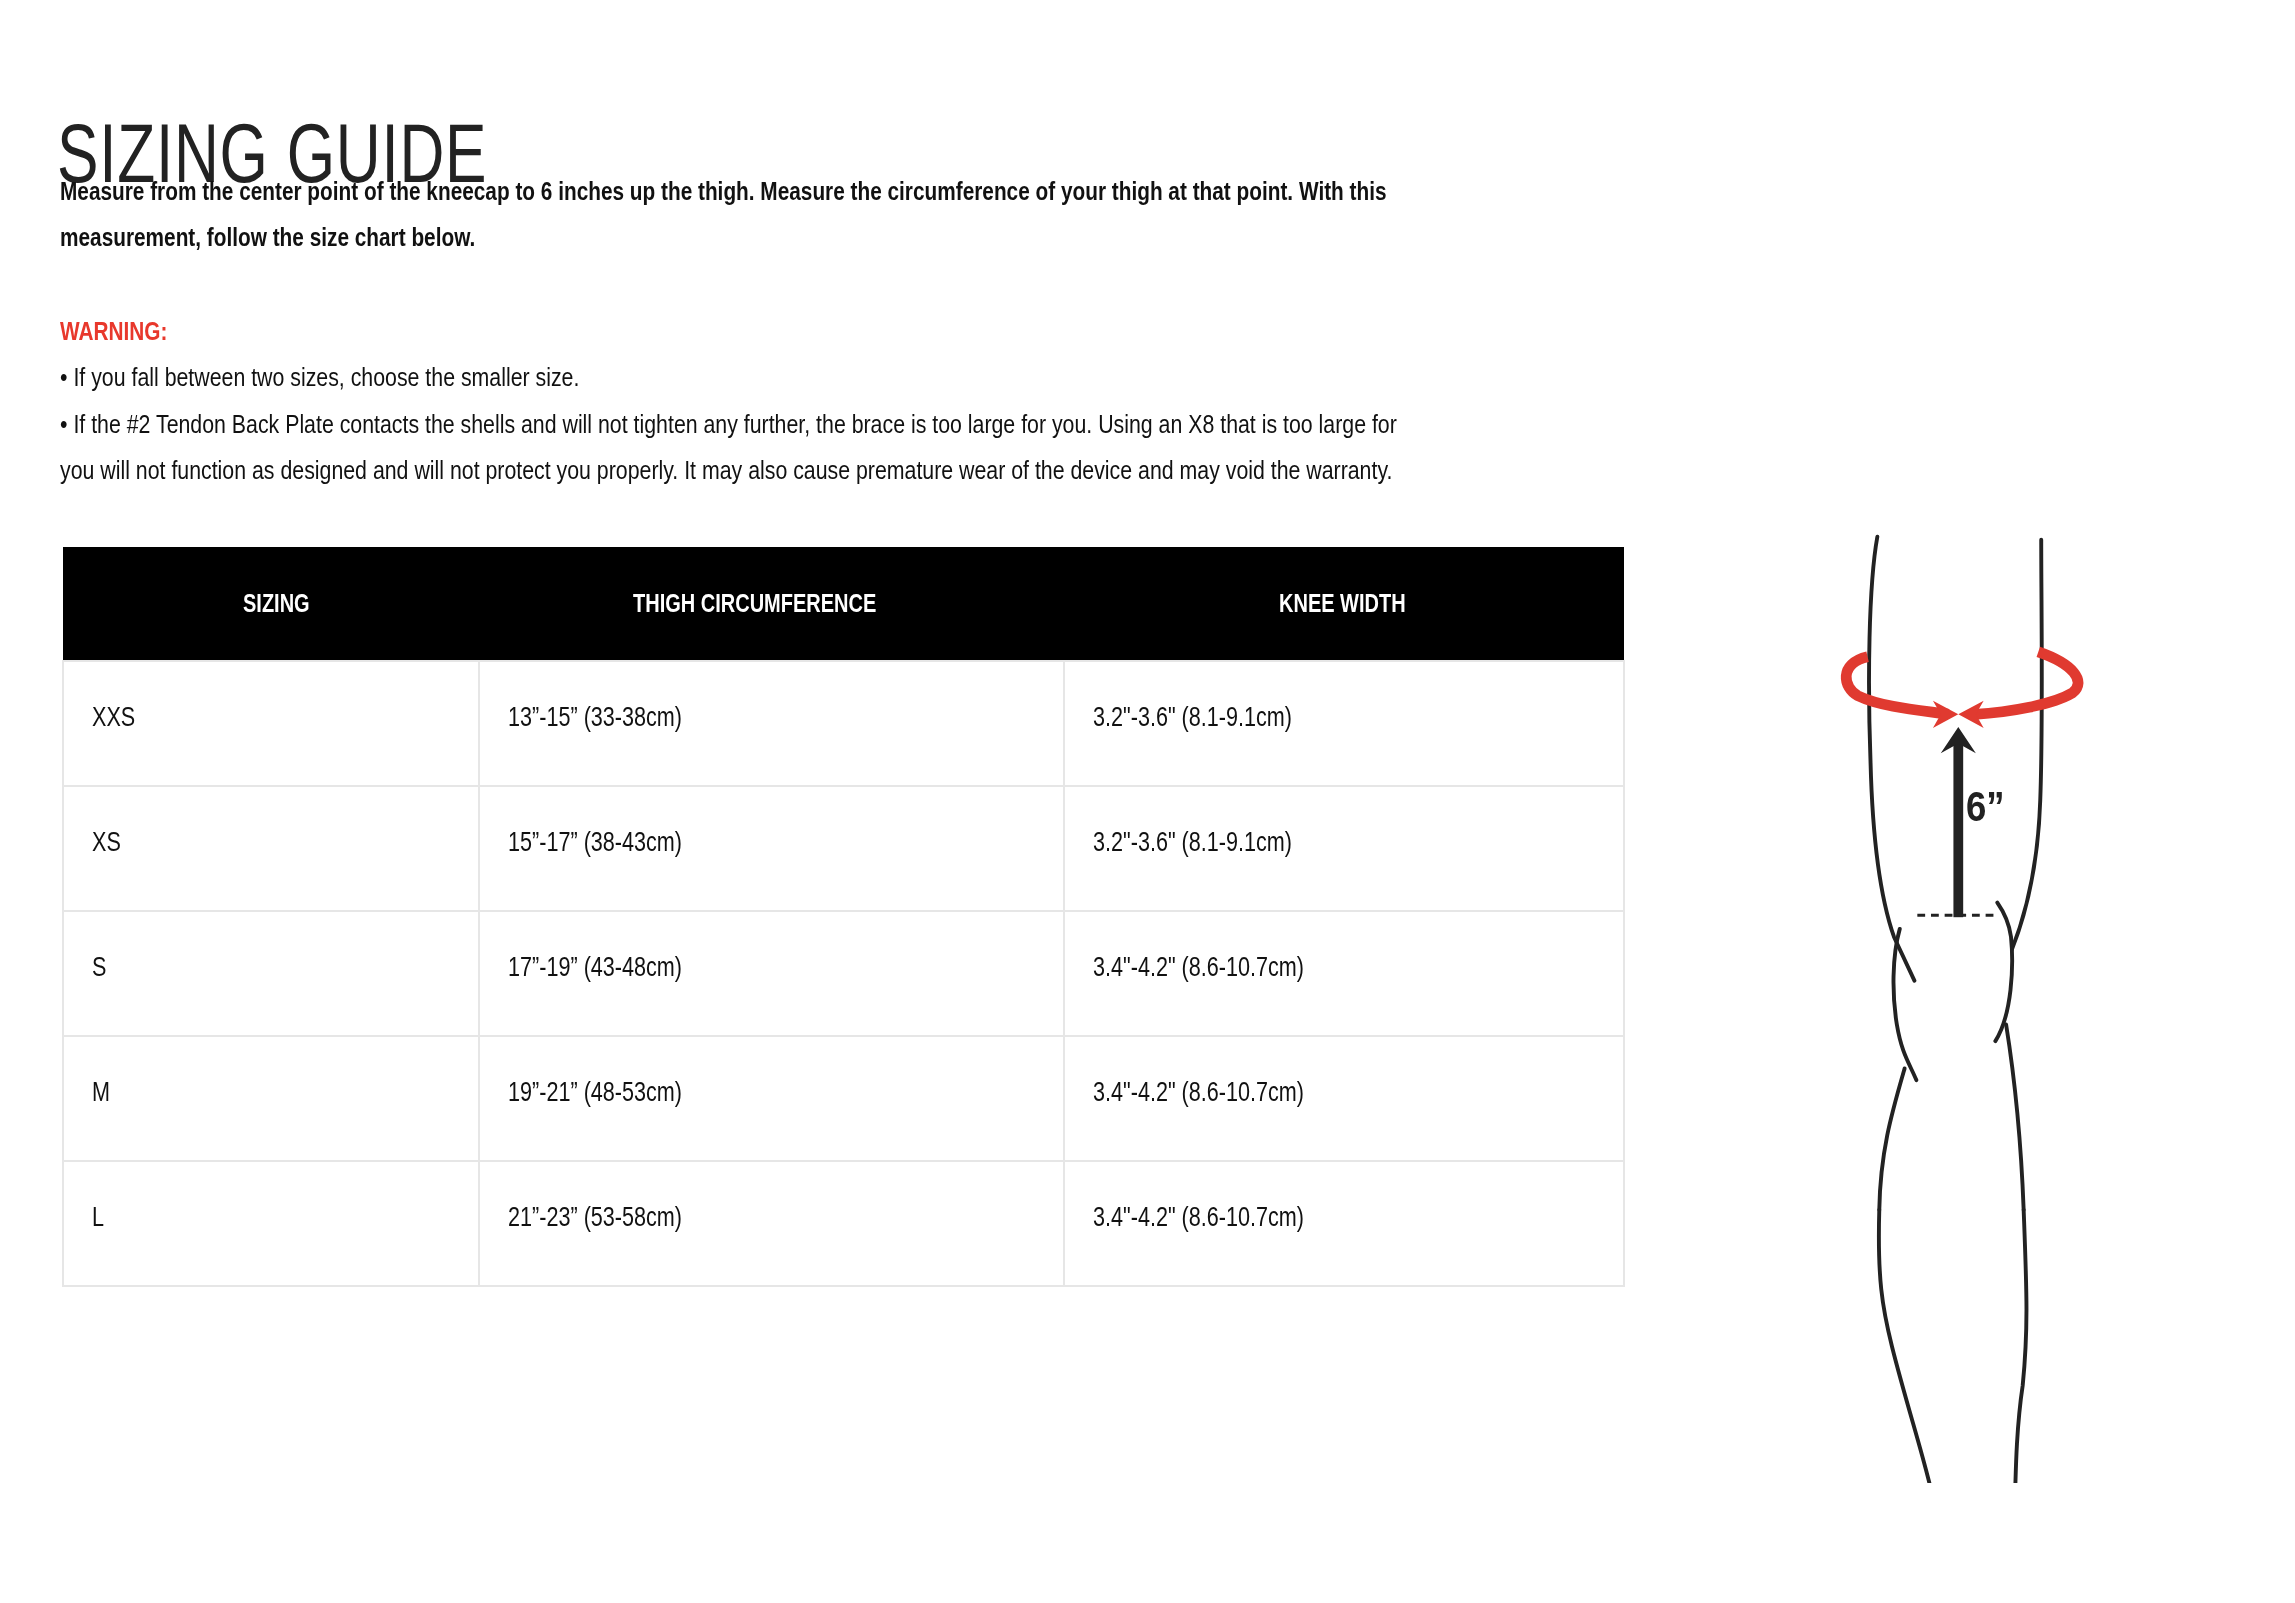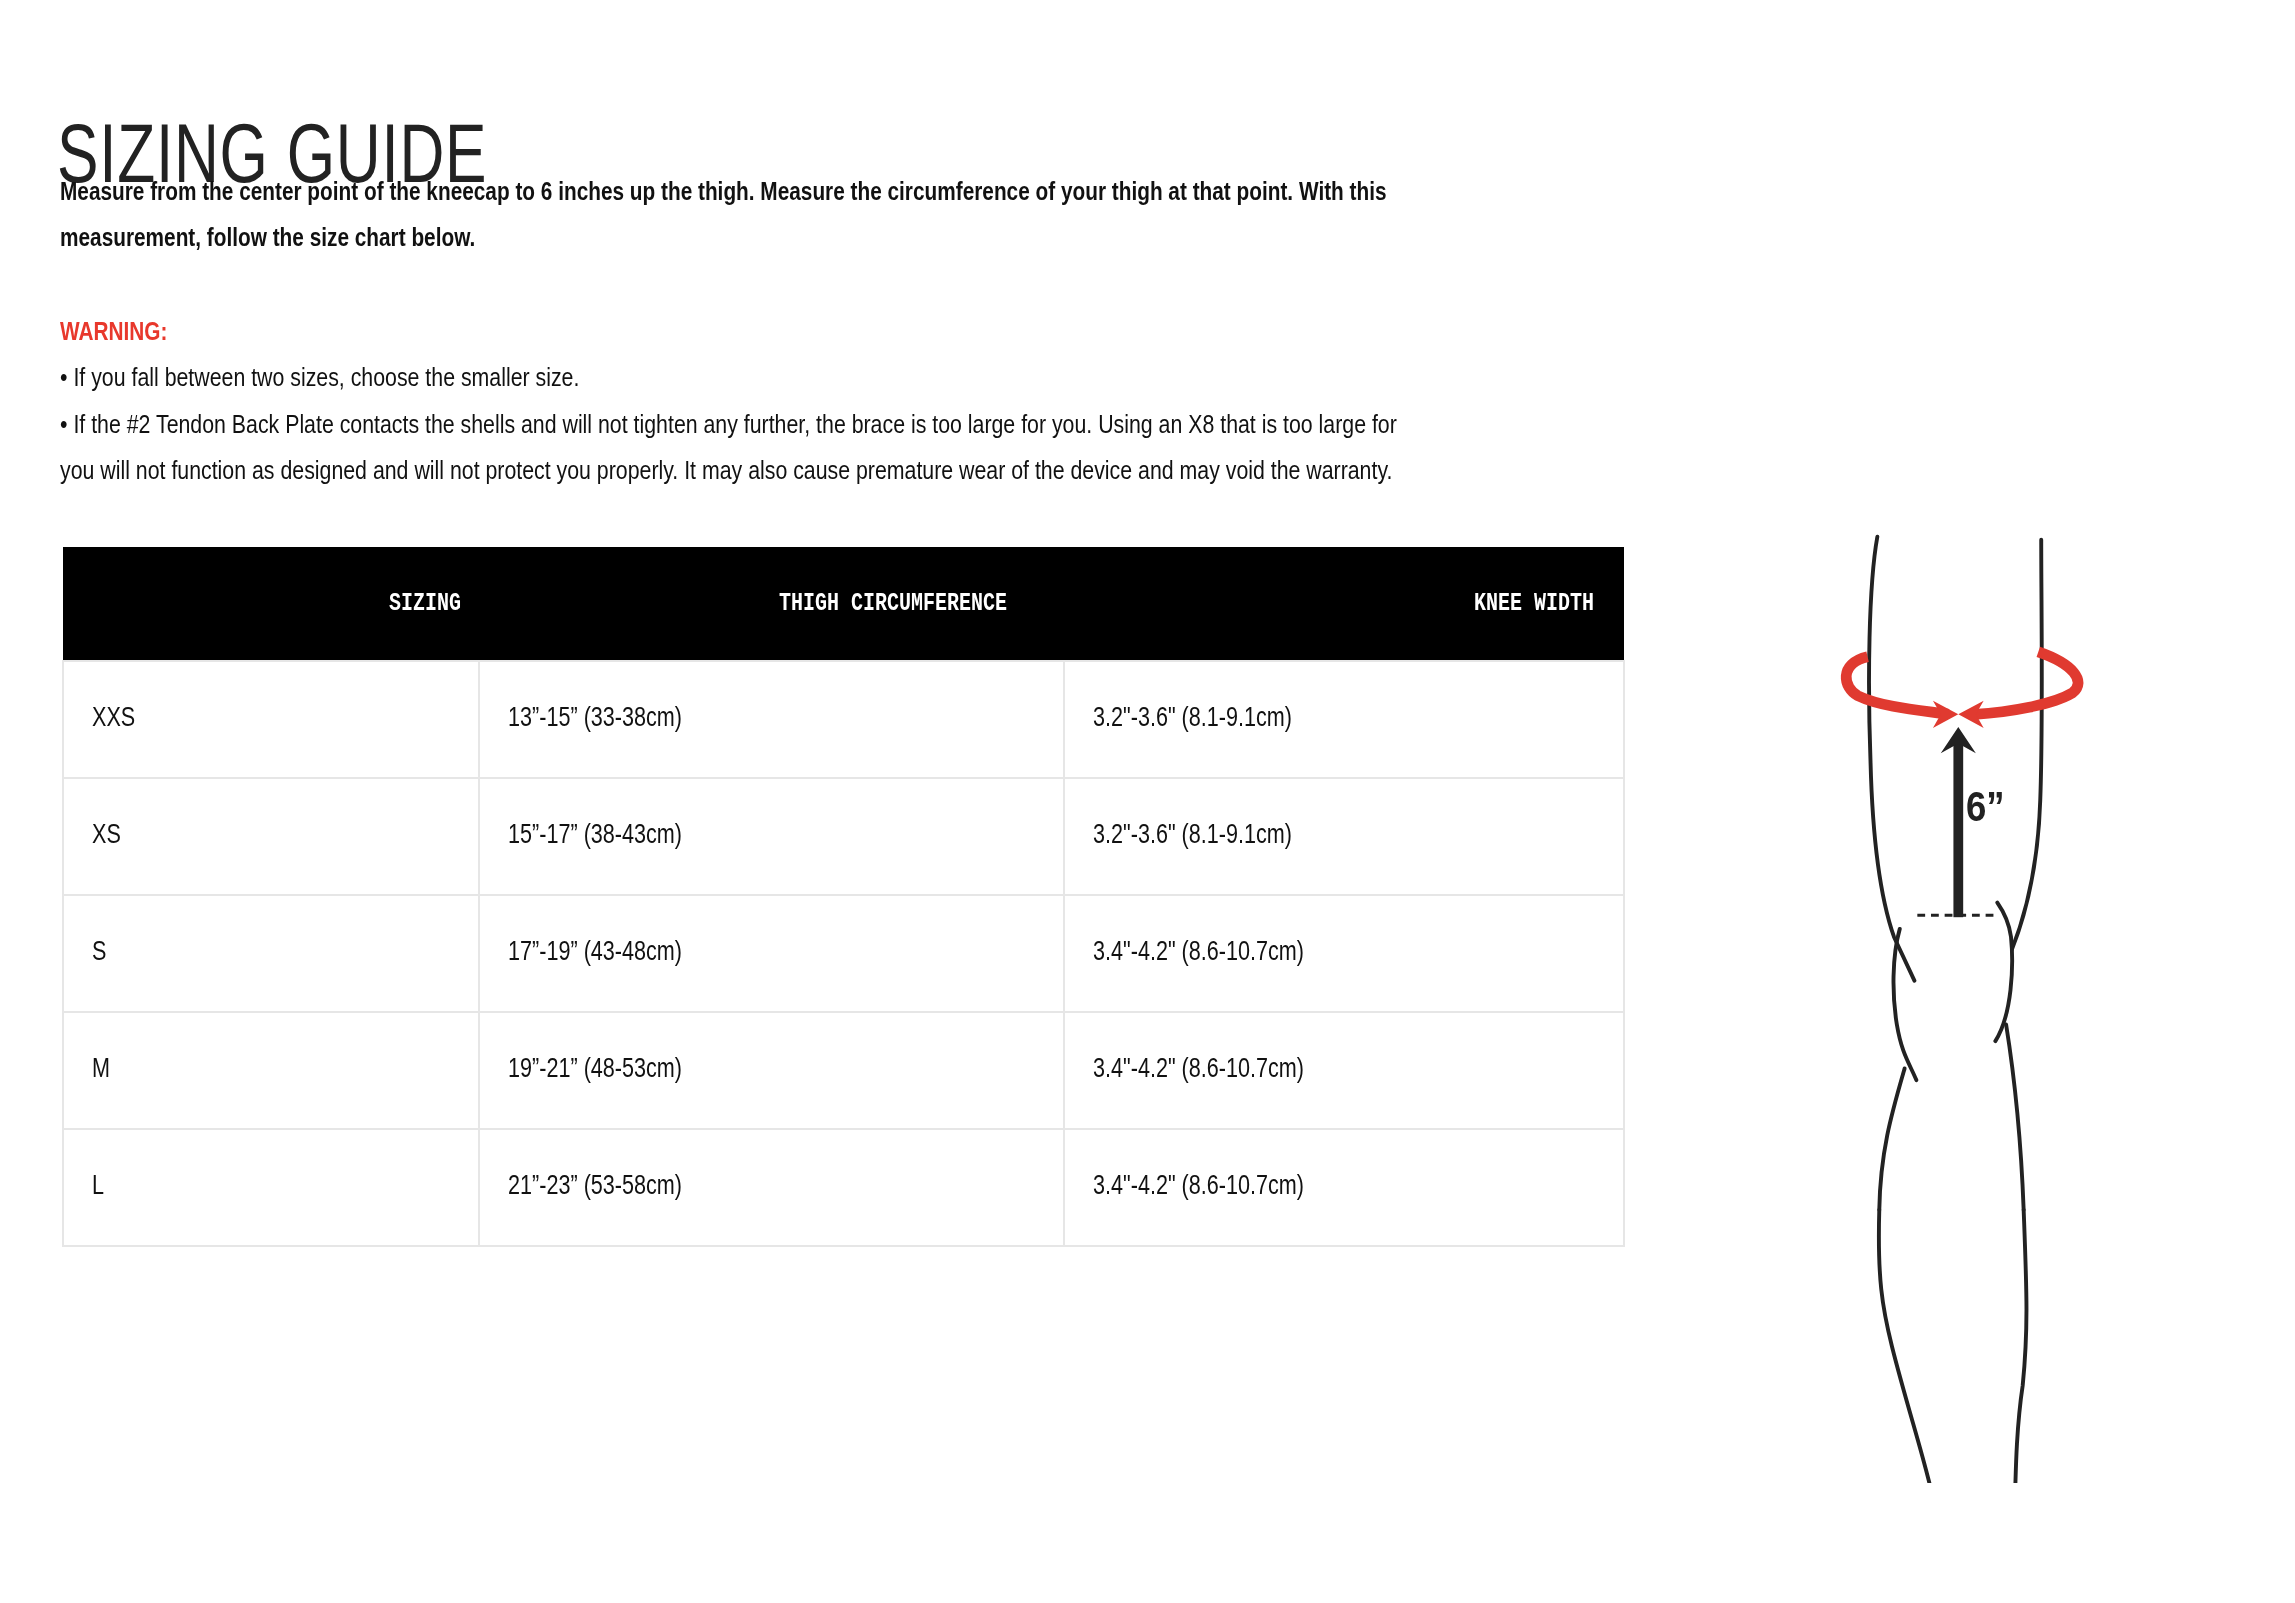--- a/index.html
+++ b/index.html
@@ -7,22 +7,22 @@
   .cond { display:inline-block; transform-origin:0 0; white-space:nowrap; }
   #title { position:absolute; left:57px; top:55px; font-size:84px; font-weight:normal; color:#222; letter-spacing:1px; line-height:1;text-align:right; }
   #title .cond { transform:scaleX(0.74); font-weight:300; -webkit-text-stroke:0; }
   .intro-line { position:absolute; left:60px; font-size:26px; font-weight:bold; color:#111; line-height:1;text-align:center; }
   .intro-line .cond { transform:scaleX(0.80); }
   #warning { position:absolute; left:60px; top:318px; font-size:26px; font-weight:bold; color:#e8382c; line-height:1; }
   #warning .cond { transform:scaleX(0.80); }
   .bullet-line { position:absolute; left:60px; font-size:26px; color:#111; line-height:1; }
   .bullet-line .cond { transform:scaleX(0.82); }
   #size-table { position:absolute; left:62px; top:547px; width:1561px; border-collapse:collapse; table-layout:fixed; }
-  #size-table th { background:#000; color:#fff; height:113px; text-align:right; padding:0 0 0 28px; font-size:25px; font-weight:bold; vertical-align:middle;font-family:Liberation Mono, monospace; }
-  #size-table td { height:111px; border:2px solid #e6e6e6; padding:0 0 4px 28px; font-size:27px; color:#111; vertical-align:middle; }
+  #size-table th { background:#000; color:#fff; height:113px; text-align:center; padding:0 0 0 28px; font-size:25px; font-weight:bold; vertical-align:middle; }
+  #size-table td { height:111px; border:2px solid #e6e6e6; padding:0 0 12px 28px; font-size:27px; color:#111; vertical-align:middle; }
   #size-table .cond { transform:scaleX(0.80); transform-origin:0 50%; }
   col.c1 { width:416px; } col.c2 { width:585px; } col.c3 { width:560px; }
   #leg { position:absolute; left:1804px; top:527px; width:293px; height:956px; }
   #leg-label { position:absolute; left:1966px; top:785px; font-size:43px; font-weight:bold; color:#222; line-height:1; }
   #leg-label .cond { transform:scaleX(0.85); }
 </style>
 </head>
 <body>
 
 <h1 id="title"><span class="cond">SIZING GUIDE</span></h1>

